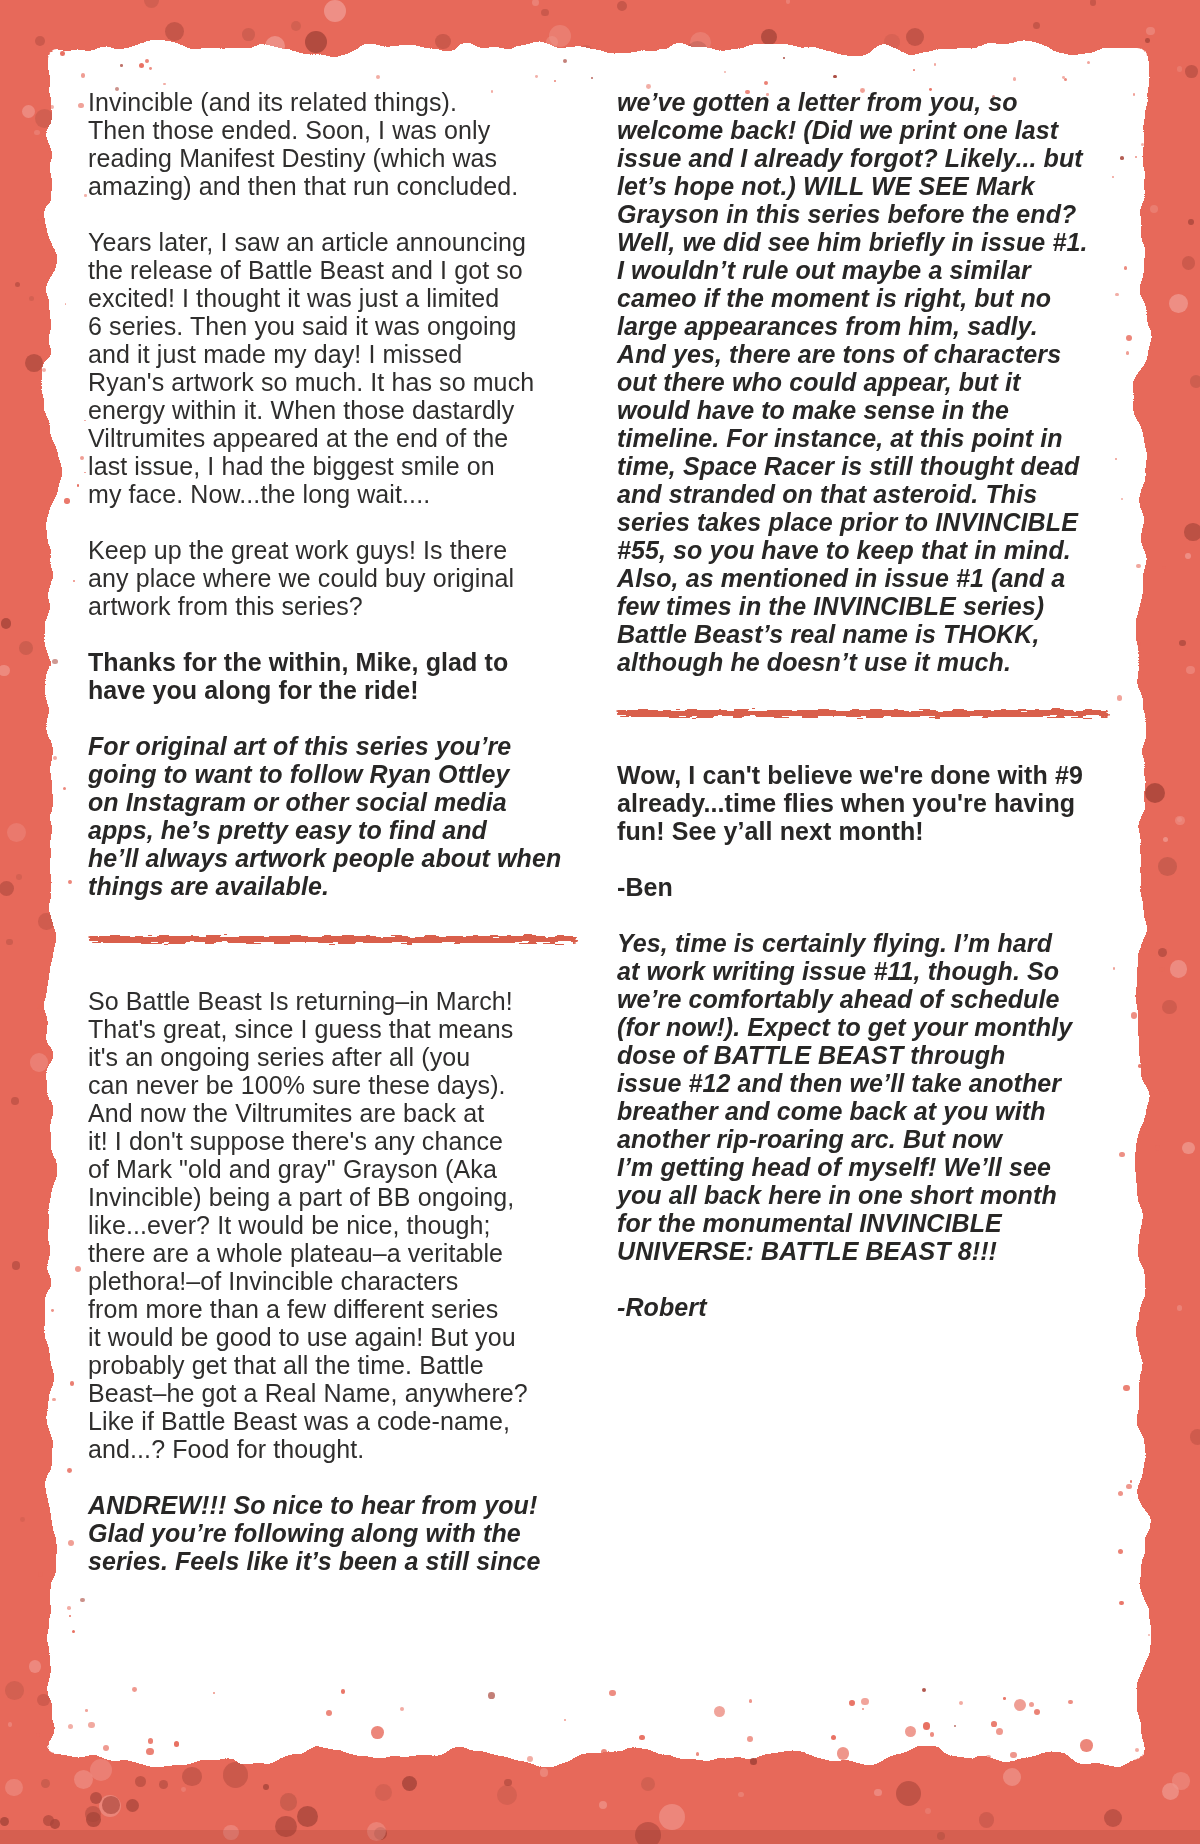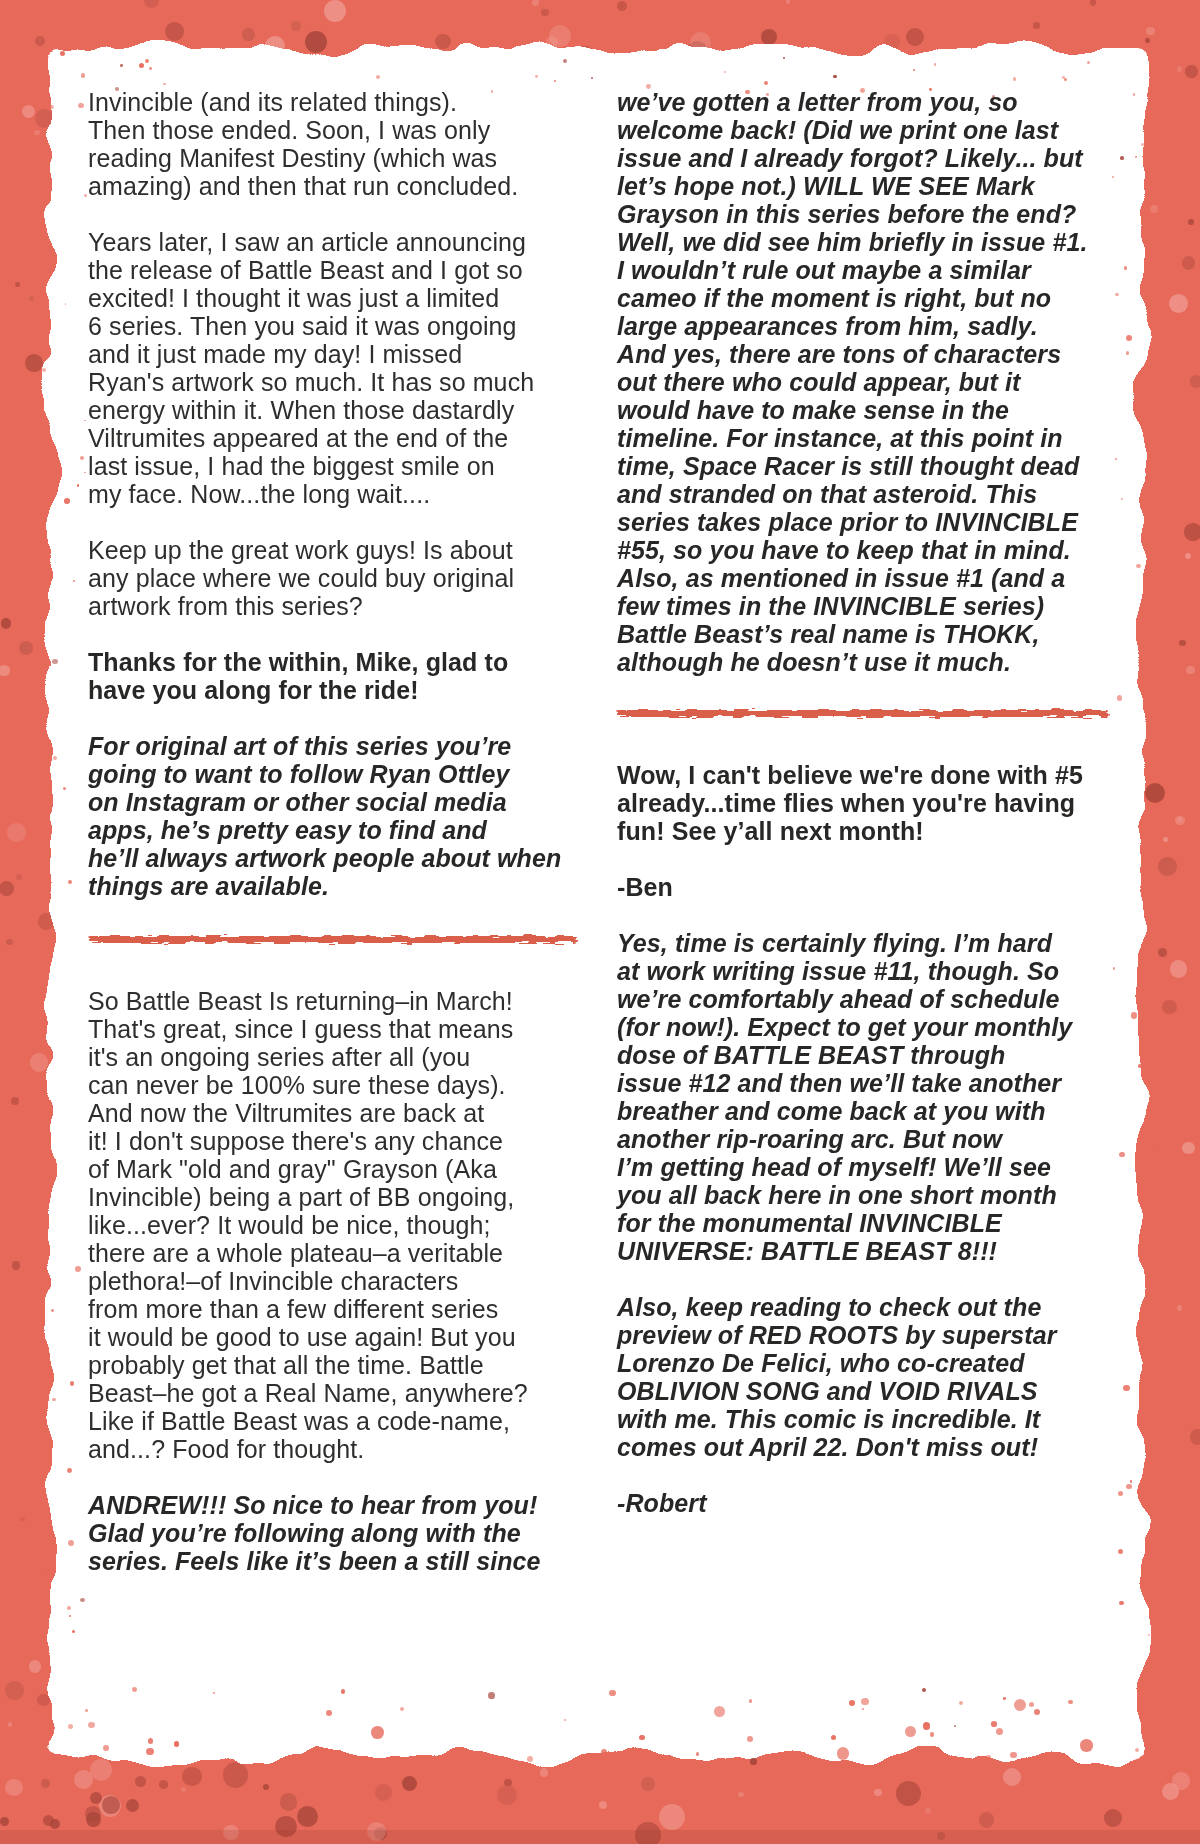--- a/index.html
+++ b/index.html
@@ -342,21 +342,21 @@
     <p class="para regular">Years later, I saw an article announcing
 the release of Battle Beast and I got so
 excited! I thought it was just a limited
 6 series. Then you said it was ongoing
 and it just made my day! I missed
 Ryan's artwork so much. It has so much
 energy within it. When those dastardly
 Viltrumites appeared at the end of the
 last issue, I had the biggest smile on
 my face. Now...the long wait....</p>
-    <p class="para regular">Keep up the great work guys! Is about
+    <p class="para regular">Keep up the great work guys! Is there
 any place where we could buy original
 artwork from this series?</p>
     <p class="para bold">Thanks for the within, Mike, glad to
 have you along for the ride!</p>
     <p class="para bolditalic">For original art of this series you’re
 going to want to follow Ryan Ottley
 on Instagram or other social media
 apps, he’s pretty easy to find and
 he’ll always artwork people about when
 things are available.</p>
@@ -399,38 +399,32 @@
 timeline. For instance, at this point in
 time, Space Racer is still thought dead
 and stranded on that asteroid. This
 series takes place prior to INVINCIBLE
 #55, so you have to keep that in mind.
 Also, as mentioned in issue #1 (and a
 few times in the INVINCIBLE series)
 Battle Beast’s real name is THOKK,
 although he doesn’t use it much.</p>
     <div class="divider right-div"></div>
-    <p class="para bold">Wow, I can't believe we're done with #5
+    <p class="para bold">Wow, I can't believe we're done with #9
 already...time flies when you're having
 fun! See y’all next month!</p>
     <p class="para bold">-Ben</p>
     <p class="para bolditalic">Yes, time is certainly flying. I’m hard
 at work writing issue #11, though. So
 we’re comfortably ahead of schedule
 (for now!). Expect to get your monthly
 dose of BATTLE BEAST through
 issue #12 and then we’ll take another
 breather and come back at you with
 another rip-roaring arc. But now
 I’m getting head of myself! We’ll see
 you all back here in one short month
 for the monumental INVINCIBLE
 UNIVERSE: BATTLE BEAST 8!!!</p>
-    <p class="para bolditalic">Also, keep reading to check out the
-preview of RED ROOTS by superstar
-Lorenzo De Felici, who co-created
-OBLIVION SONG and VOID RIVALS
-with me. This comic is incredible. It
-comes out April 22. Don't miss out!</p>
     <p class="para bolditalic">-Robert</p>
   </div>
 
 </div>
 
 </body></html>

